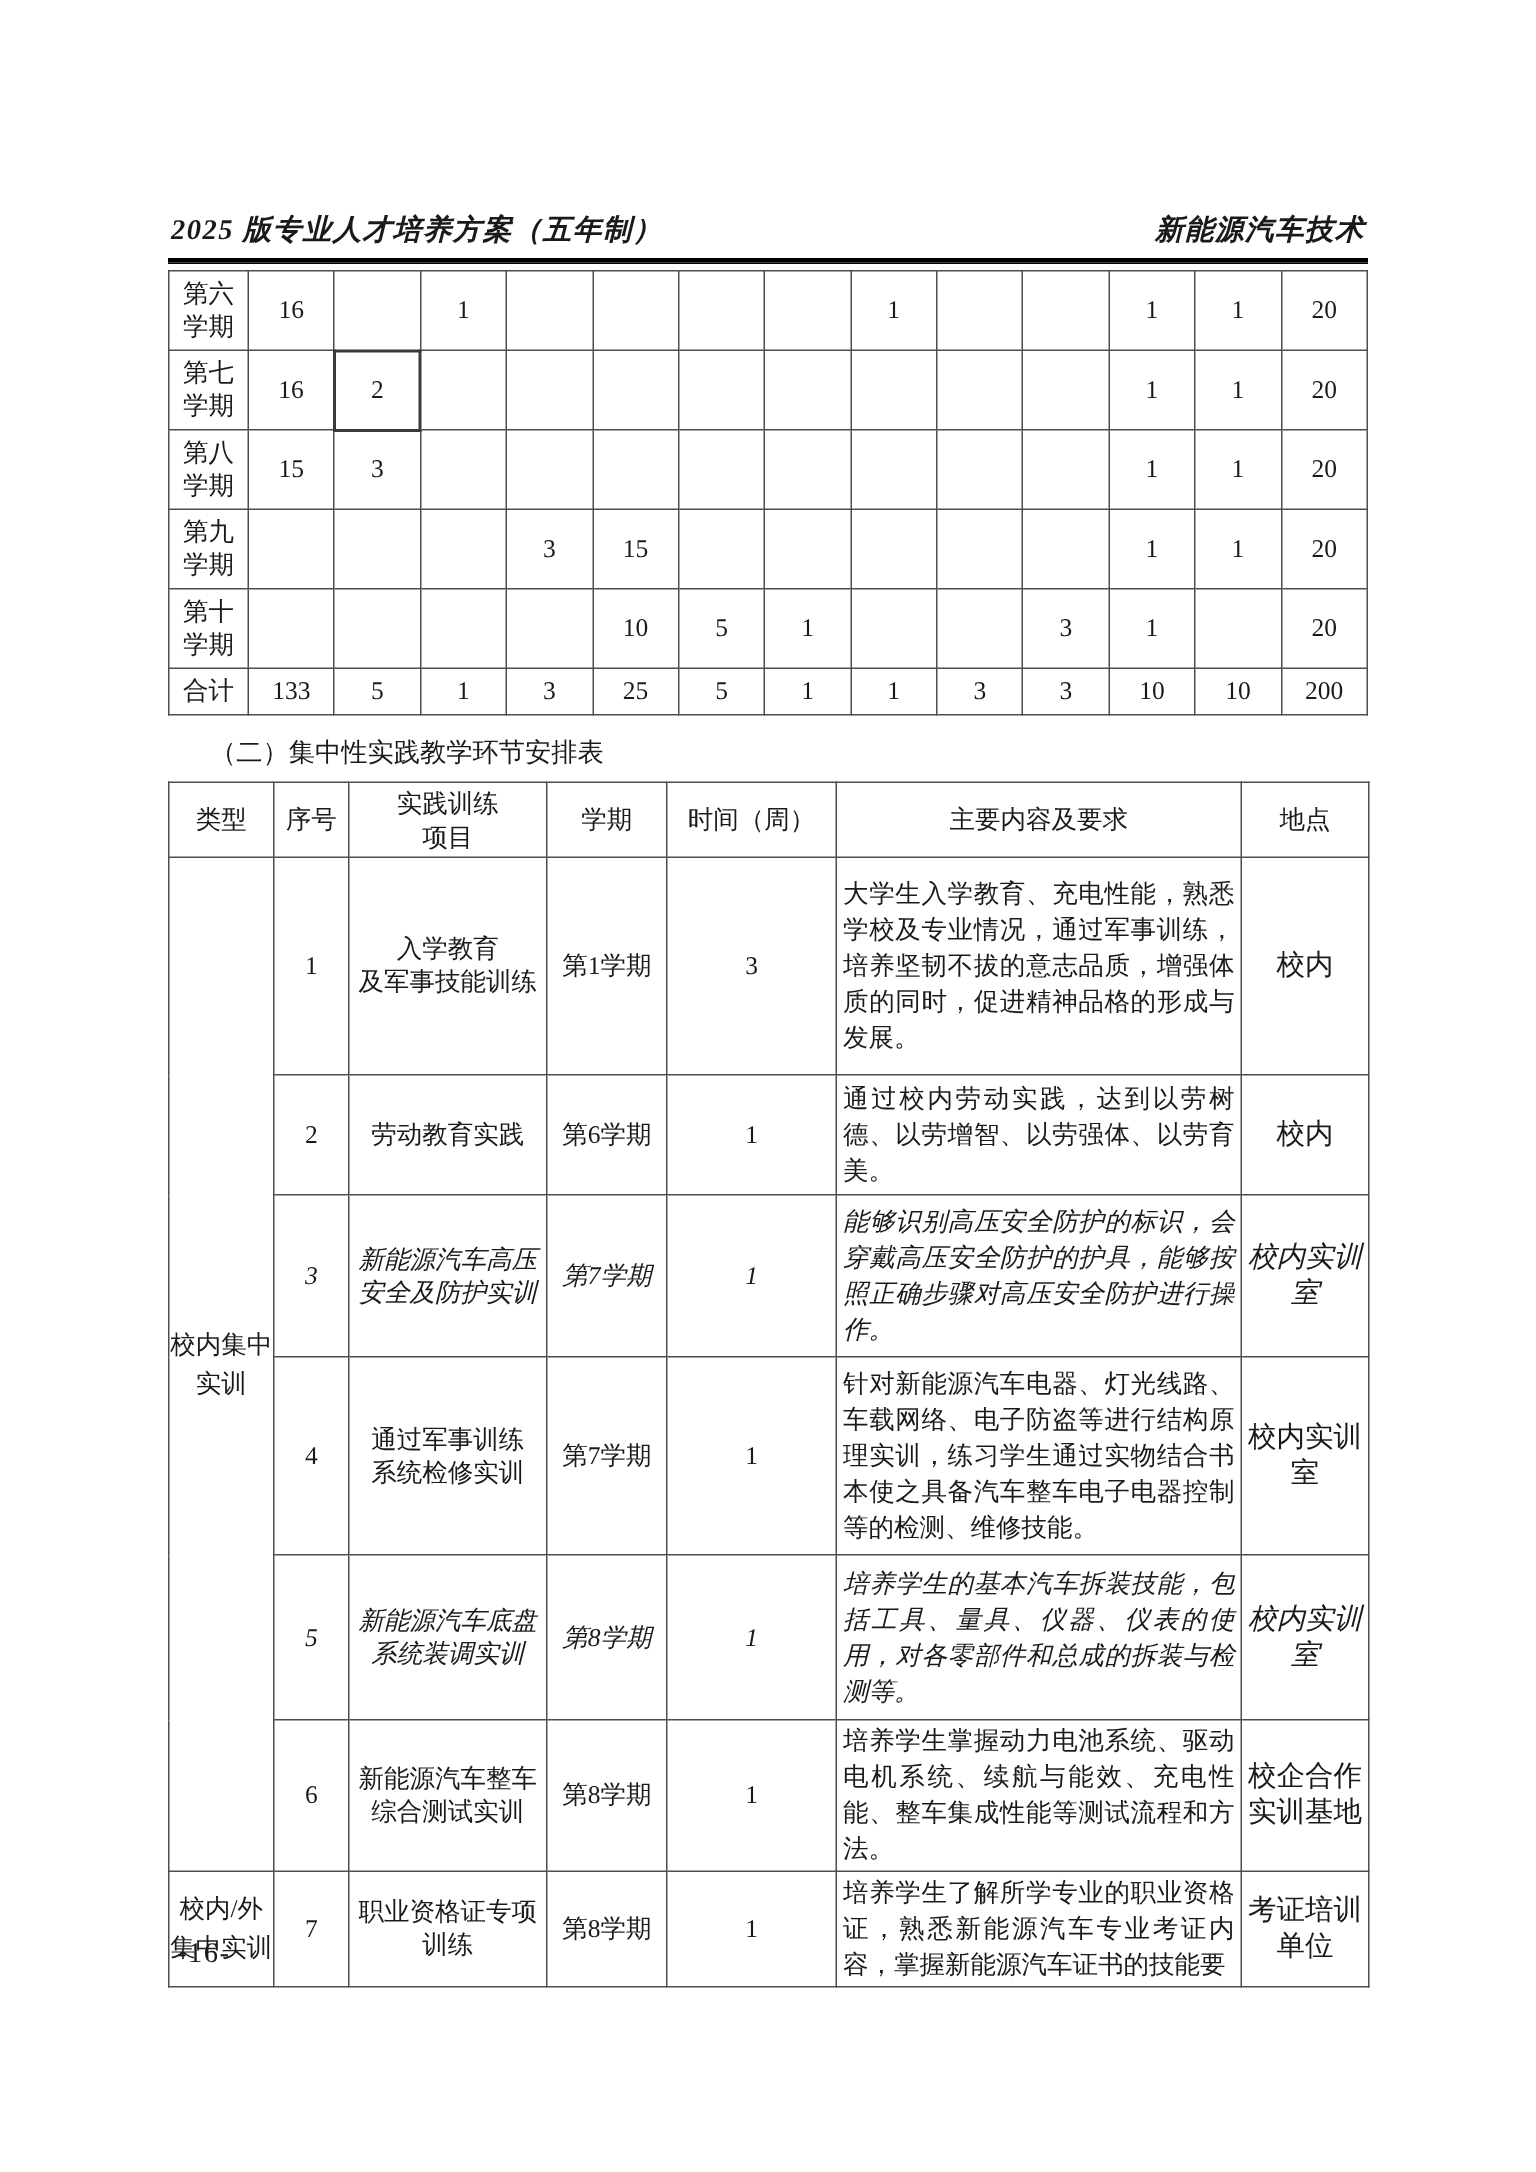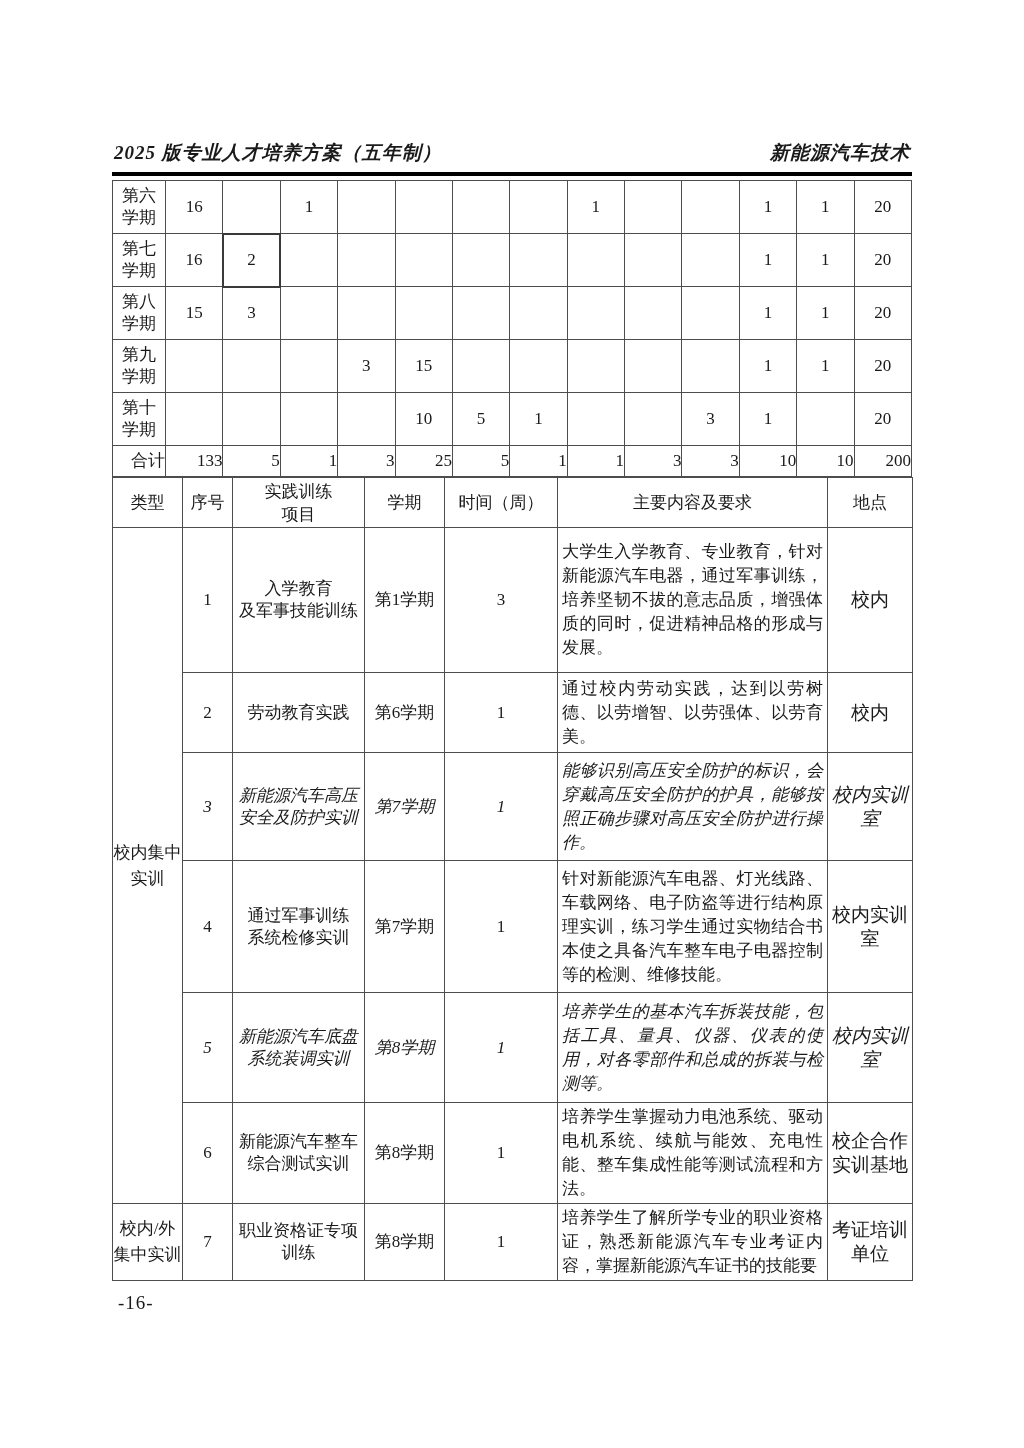--- a/index.html
+++ b/index.html
@@ -39,21 +39,21 @@
   td, th {
     border: 1px solid #4d4d4d;
     text-align: center;
     vertical-align: middle;
     font-weight: normal;
     white-space: pre-line;
     line-height: 22px;
   }
   
   .semester-table td { height: 53px; }
-  .semester-table tr.total-row td { height: 31px; text-align: right; }
+  .semester-table tr.total-row td { height: 31px; }
   .semester-table td.boxed { border: 2px solid #3a3a3a; }
   
   .section-heading {
     font-size: 17.5px;
     padding: 12px 0 8px 28px;
   }
   
   .practice-table thead th { height: 50px; line-height: 23px; }
   .practice-table .content-cell {
     text-align: justify;
@@ -204,20 +204,21 @@
           <td>1</td>
           <td>3</td>
           <td>3</td>
           <td>10</td>
           <td>10</td>
           <td>200</td>
         </tr>
       </tbody>
   </table>
 
+  <p class="section-heading">（二）集中性实践教学环节安排表</p>
 
   <table class="practice-table">
     <colgroup>
       <col style="width:70px">
       <col style="width:50px">
       <col style="width:132px">
       <col style="width:80px">
       <col style="width:113px">
       <col style="width:270px">
       <col style="width:85px">
@@ -237,21 +238,21 @@
     <tbody id="practice-body">
         <tr class="pr1">
           <td class="type-cell" rowspan="6">校内集中
 实训</td>
           <td>1</td>
           <td>入学教育
 及军事技能训练</td>
           <td>第1学期</td>
           <td>3</td>
           <td class="content-cell">
-            <div class="clip">大学生入学教育、专业教育，针对新能源汽车电器，通过军事训练，培养坚韧不拔的意志品质，增强体质的同时，促进精神品格的形成与发展。</div>
+            <div class="clip">大学生入学教育、充电性能，熟悉学校及专业情况，通过军事训练，培养坚韧不拔的意志品质，增强体质的同时，促进精神品格的形成与发展。</div>
           </td>
           <td class="location-cell">校内</td>
         </tr>
         <tr class="pr2">
           <td>2</td>
           <td>劳动教育实践</td>
           <td>第6学期</td>
           <td>1</td>
           <td class="content-cell">
             <div class="clip">通过校内劳动实践，达到以劳树德、以劳增智、以劳强体、以劳育美。</div>

